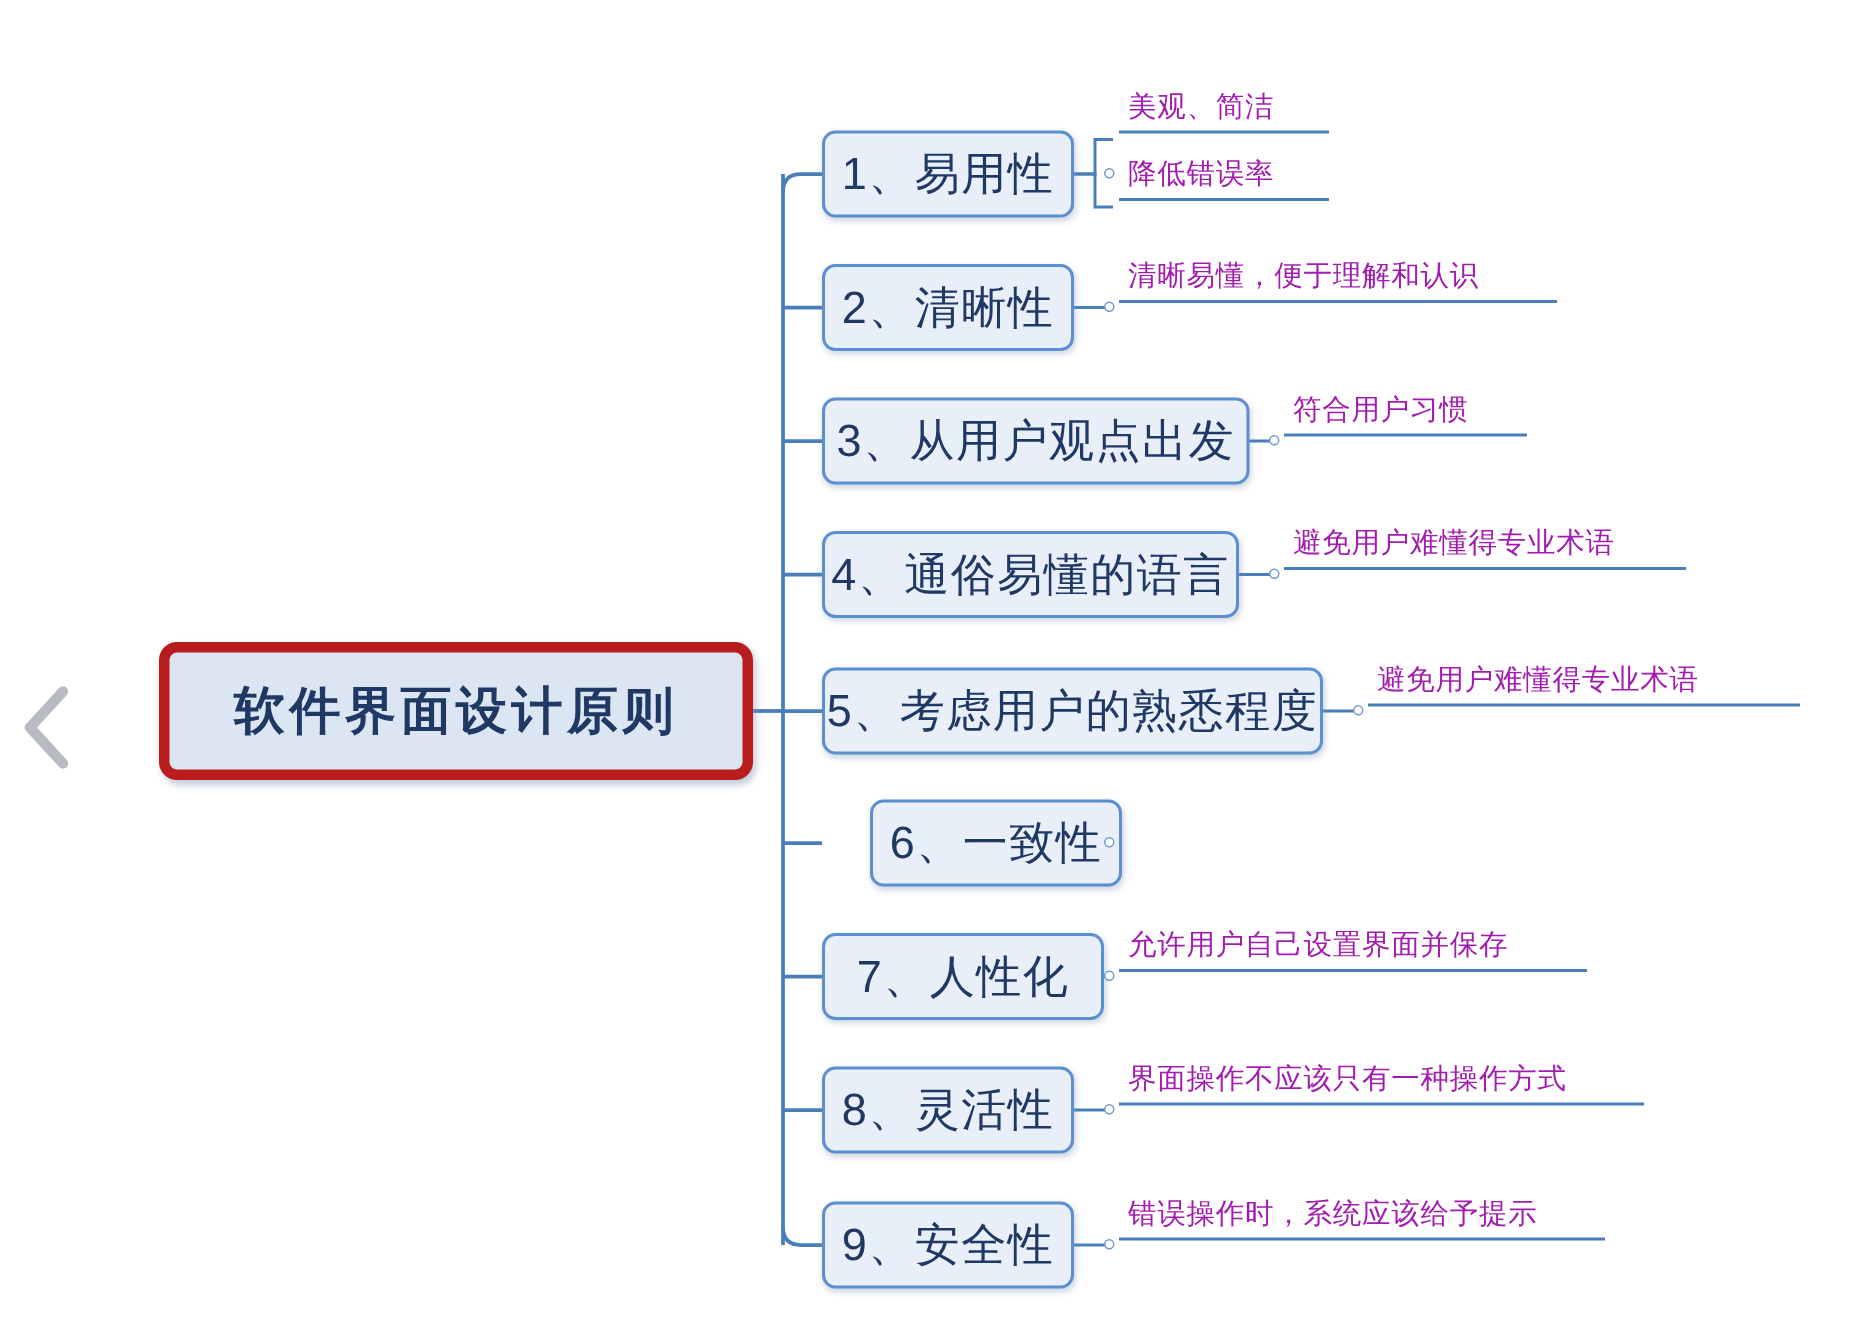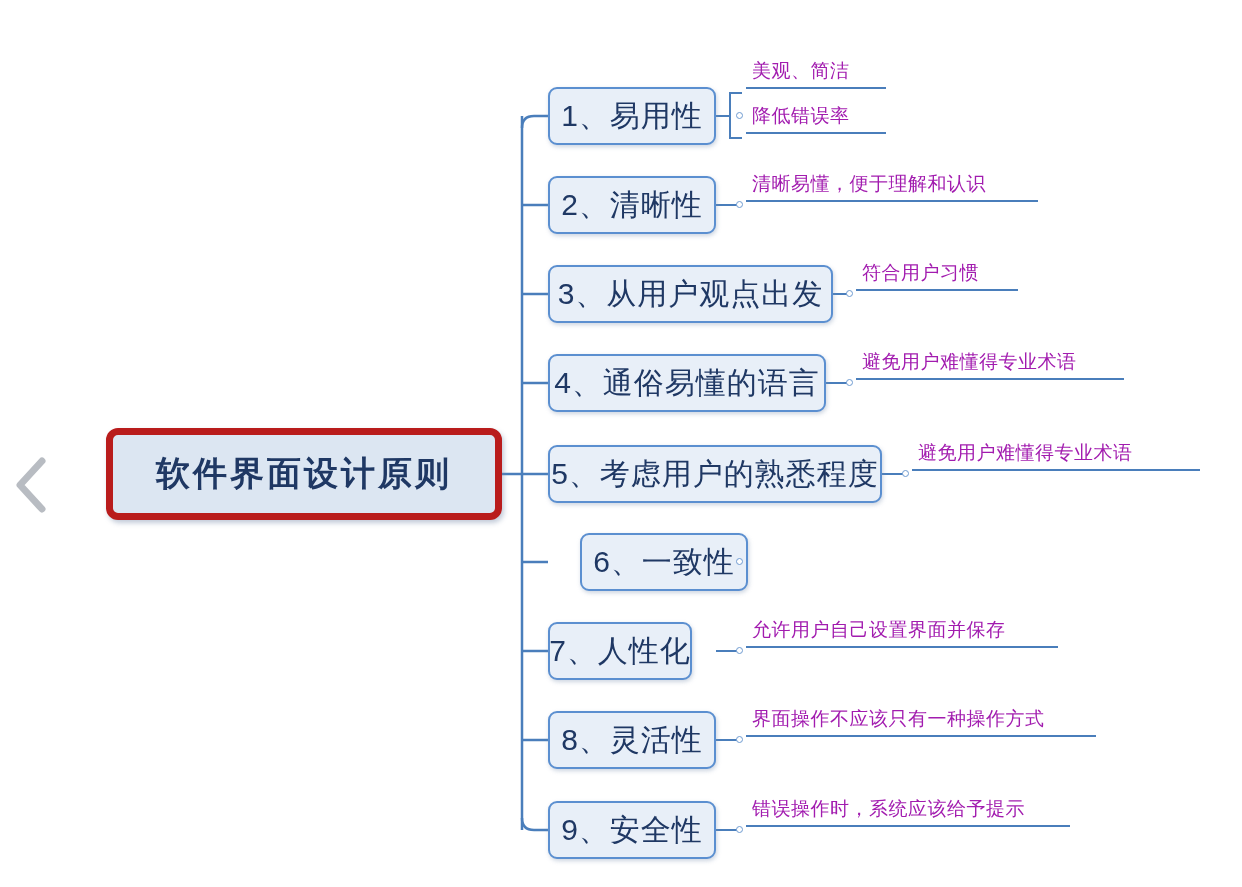--- a/index.html
+++ b/index.html
@@ -165,21 +165,21 @@
   </div>
   <div class="branch-node" style="left:548px; top:354px; width:278px;">
     <span class="label">4、通俗易懂的语言</span>
   </div>
   <div class="branch-node" style="left:548px; top:445px; width:334px;">
     <span class="label">5、考虑用户的熟悉程度</span>
   </div>
   <div class="branch-node" style="left:548px; top:533px; width:168px;margin-left:32px;">
     <span class="label">6、一致性</span>
   </div>
-  <div class="branch-node" style="left:548px; top:622px; width:144px;">
+  <div class="branch-node" style="left:548px; top:622px; width:188px;">
     <span class="label">7、人性化</span>
   </div>
   <div class="branch-node" style="left:548px; top:711px; width:168px;text-align:right;">
     <span class="label">8、灵活性</span>
   </div>
   <div class="branch-node" style="left:548px; top:801px; width:168px;">
     <span class="label">9、安全性</span>
   </div>
 
   <div class="leaf" style="left:746px; top:58px; width:140px;">

